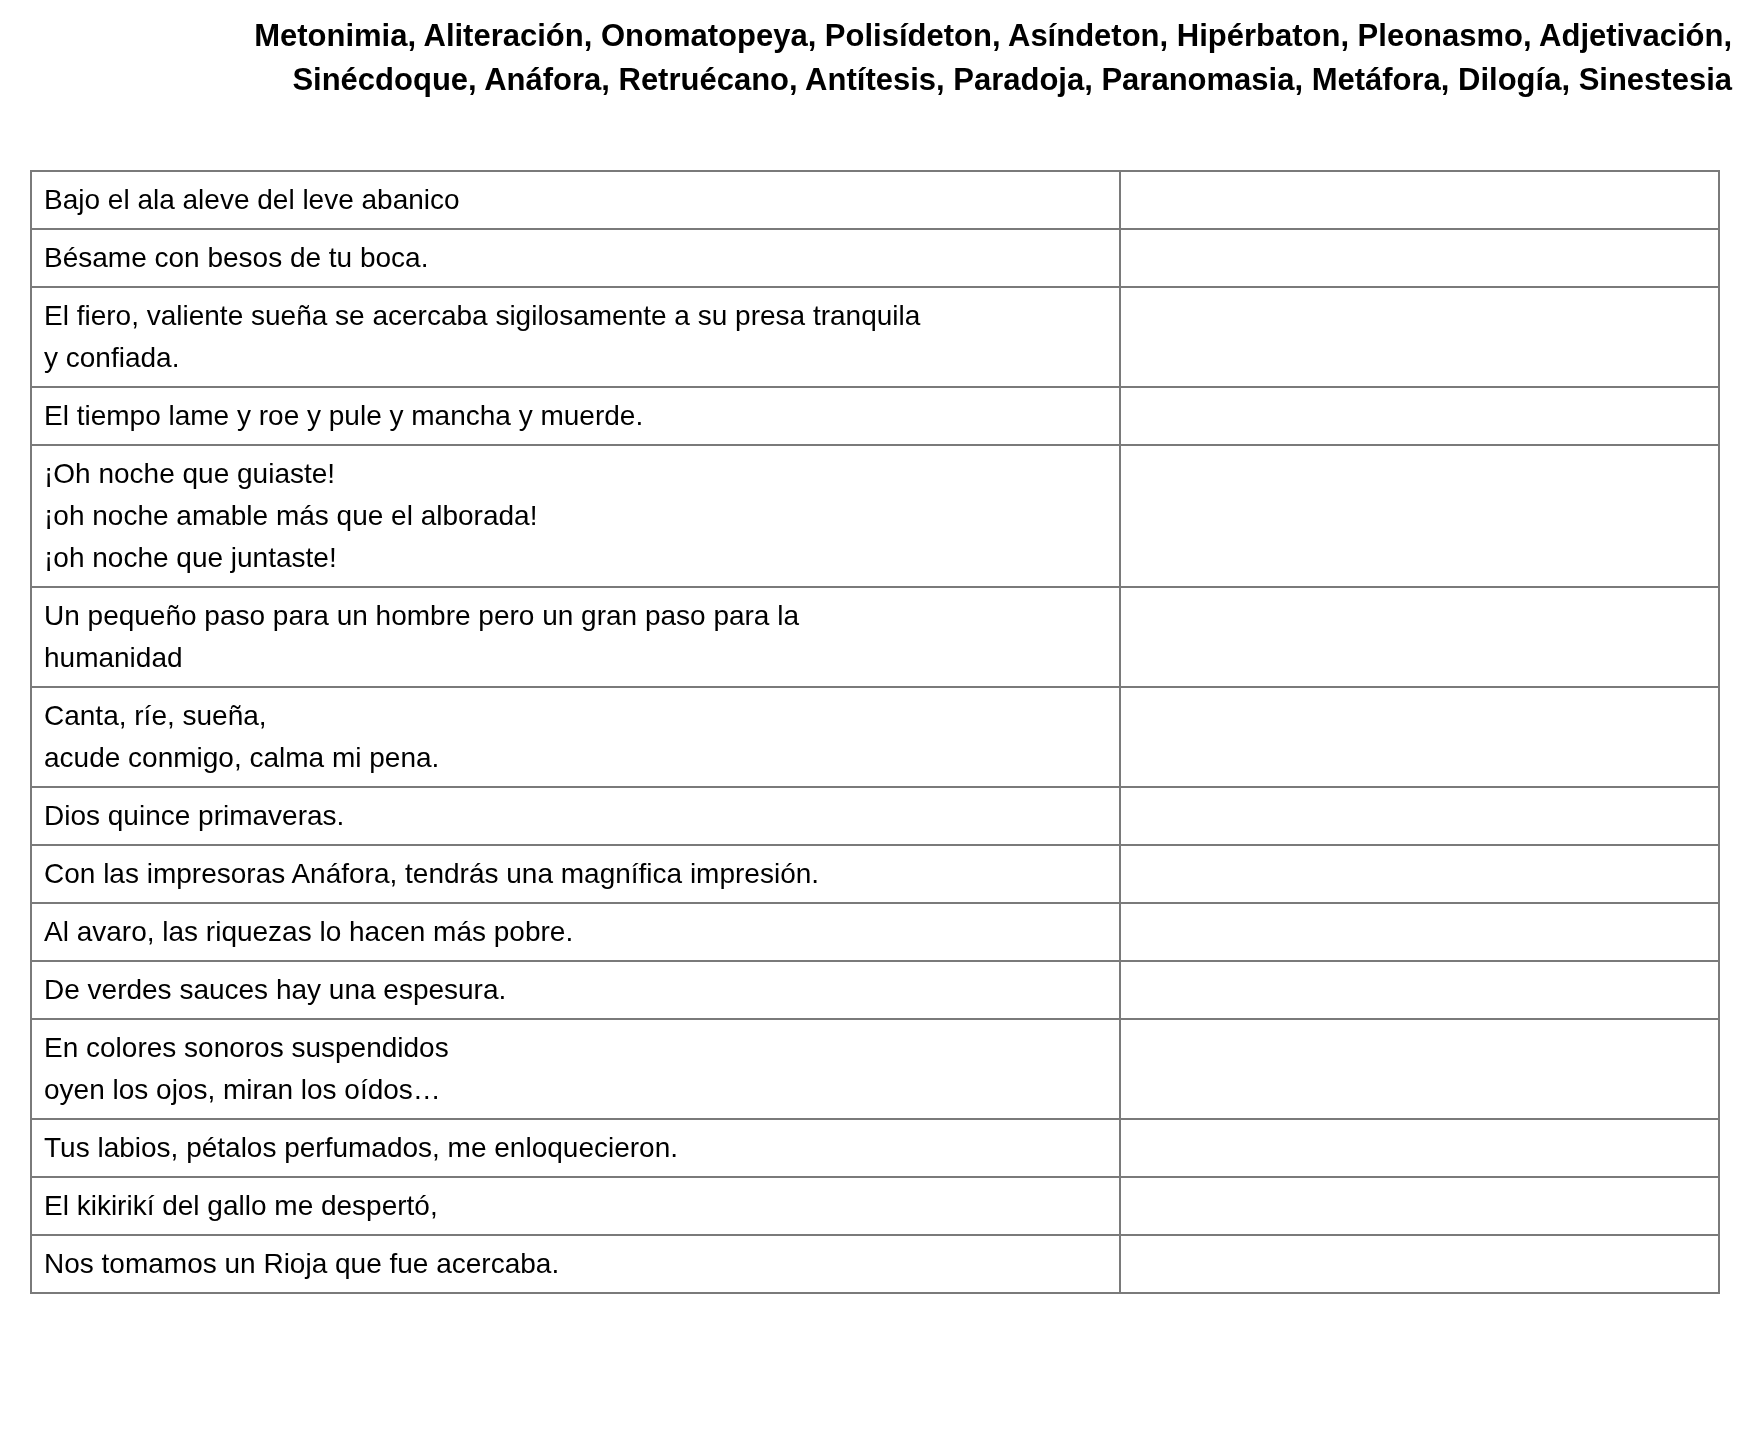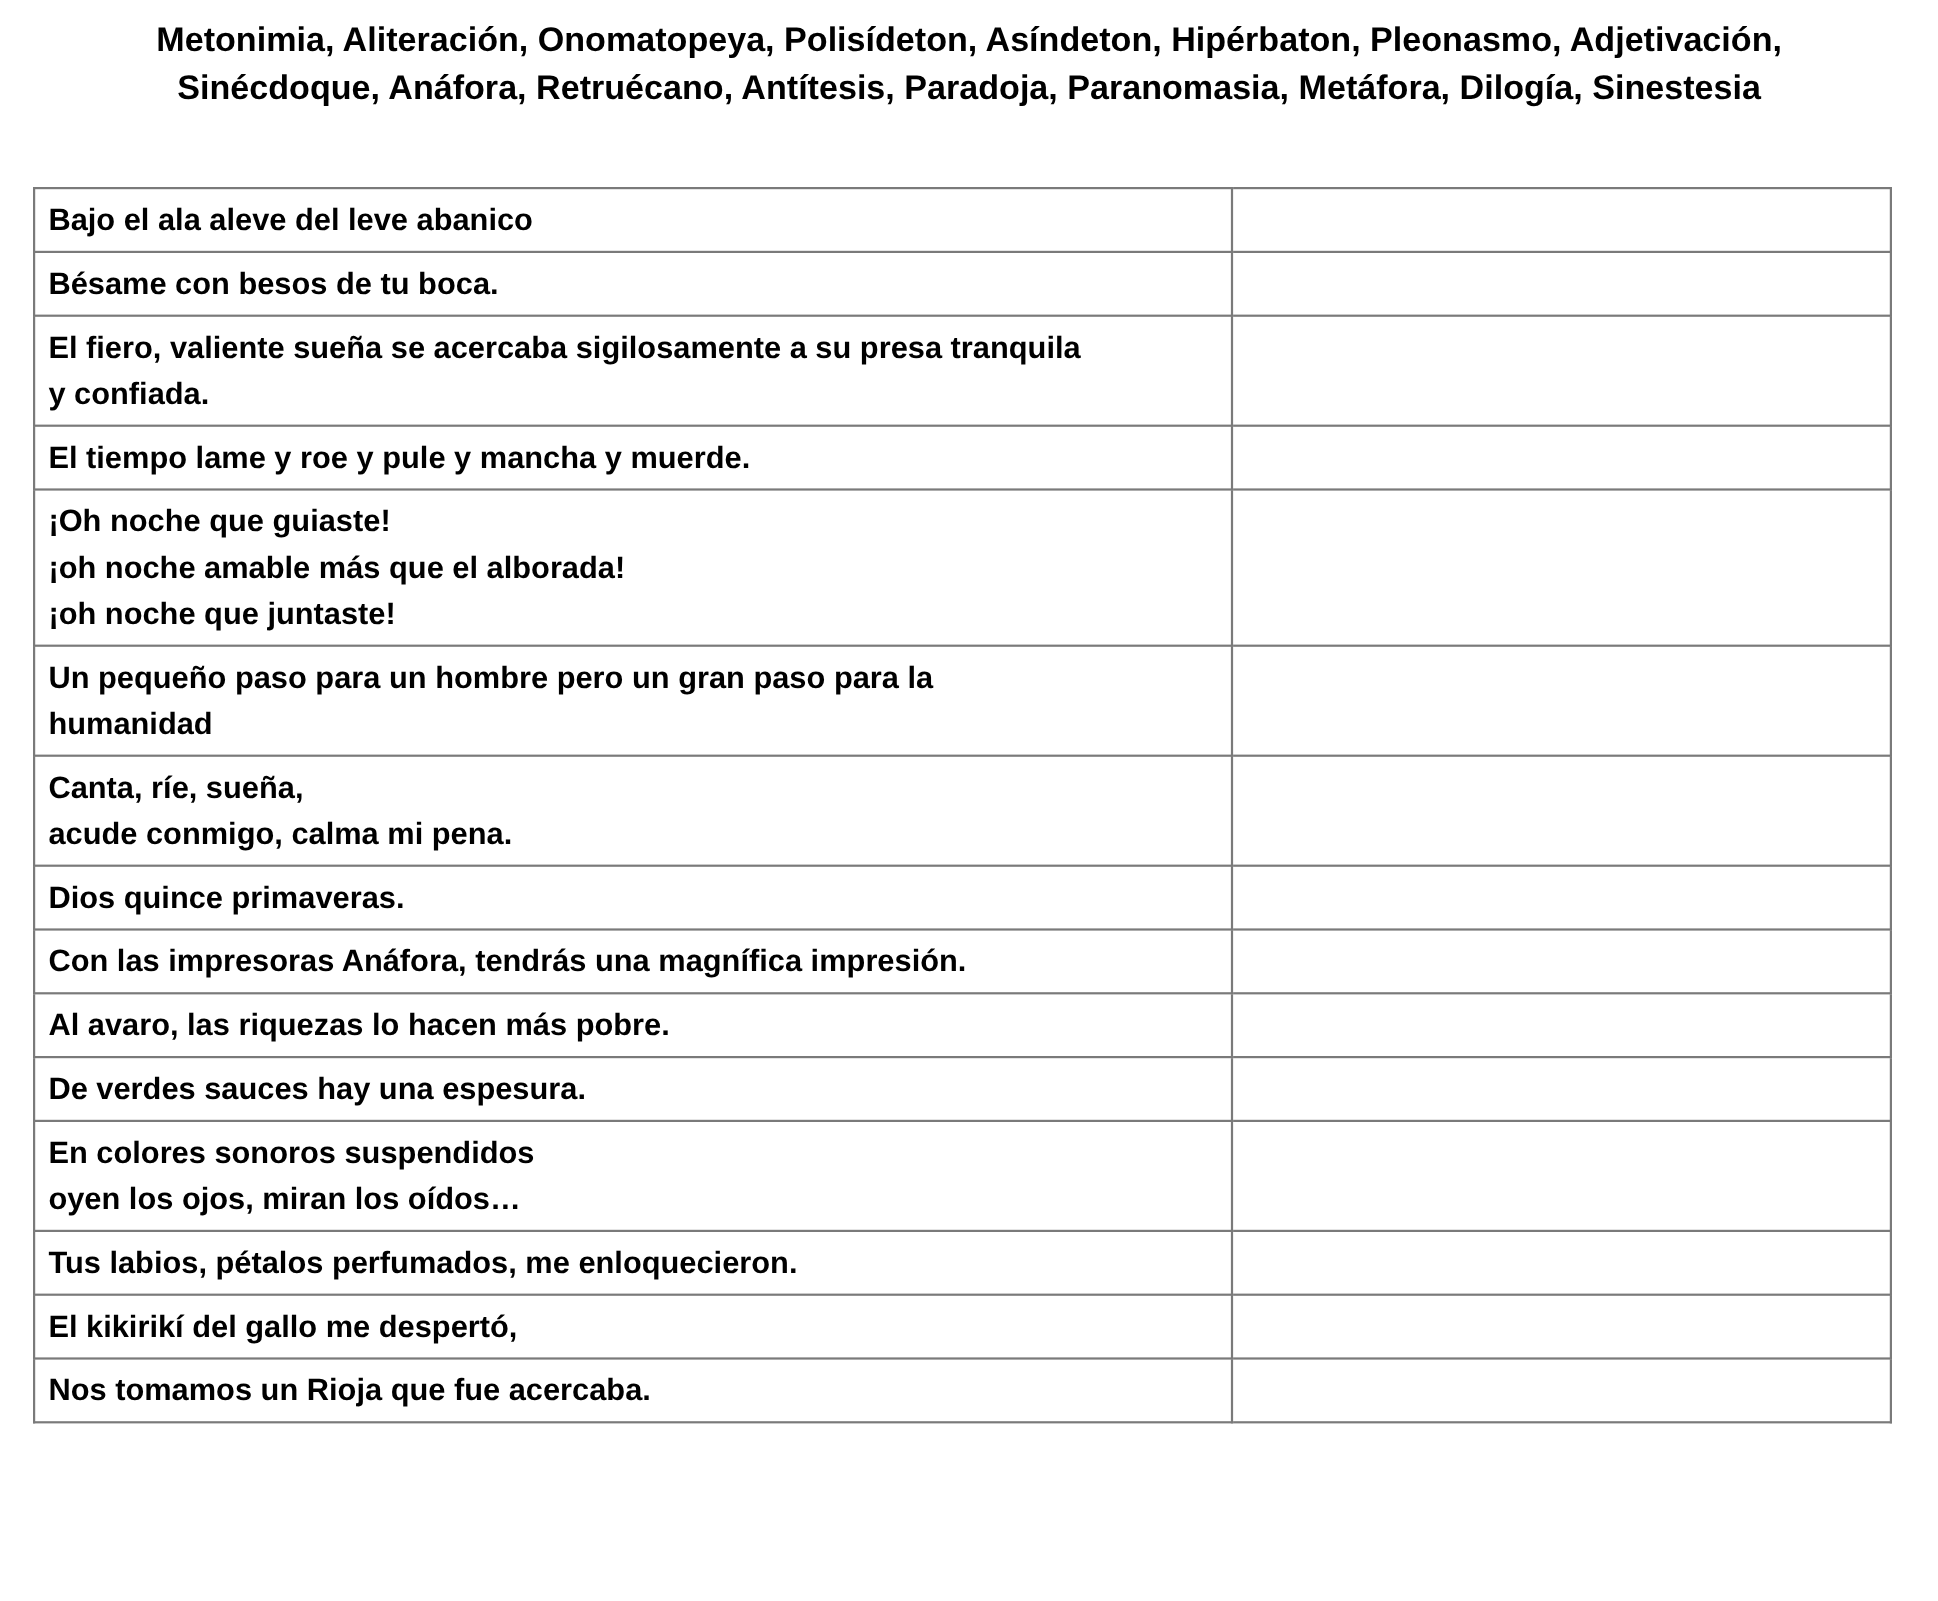--- a/index.html
+++ b/index.html
@@ -15,41 +15,40 @@
     overflow: hidden;
   }
   .page {
     padding: 14px 30px 0 30px;
   }
   .title {
     margin: 0;
     font-size: 31px;
     font-weight: bold;
     line-height: 44px;
-    text-align: center;
+    text-align: right;
     white-space: pre-line;
   }
   table.worksheet {
     border-collapse: collapse;
     table-layout: fixed;
     width: 1688px;
     margin-top: 68px;
     border: 2px solid #555555;
   }
   col.sentence-col { width: 1089px; }
   col.answer-col   { width: 599px; }
   td {
     border: 2px solid #7a7a7a;
     font-size: 28px;
     line-height: 42px;
     padding: 7px 8px 7px 12px;
     vertical-align: middle;
     white-space: pre-line;
     overflow: hidden;
-    font-weight: bold;
   }
   td.answer-cell {
     background: #ffffff;
   }
 </style>
 </head>
 <body>
 
 <div class="page">
 

